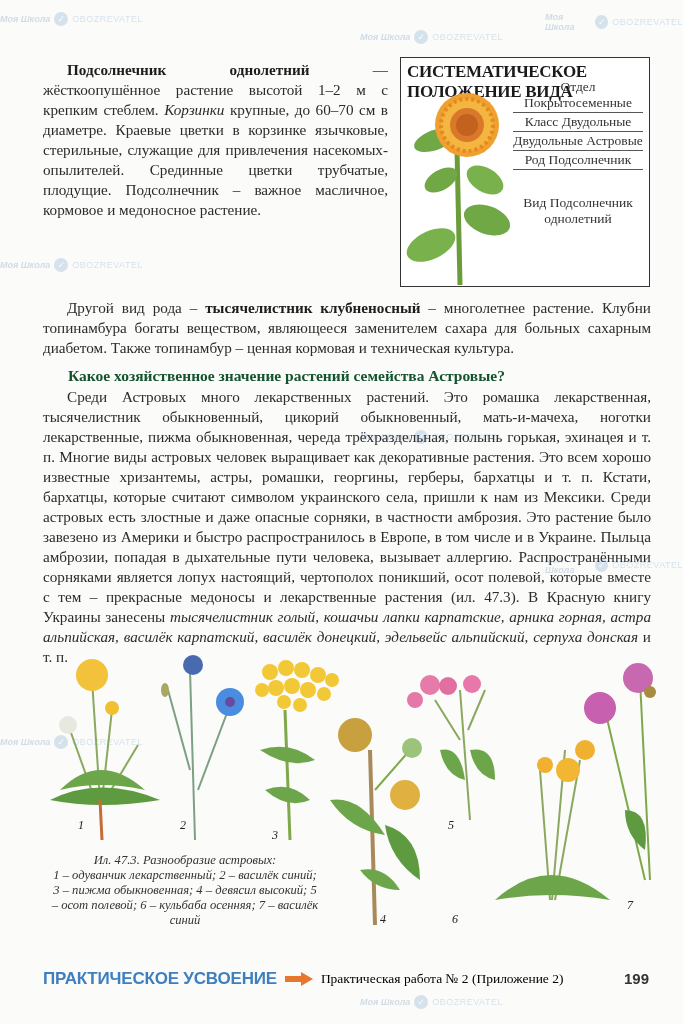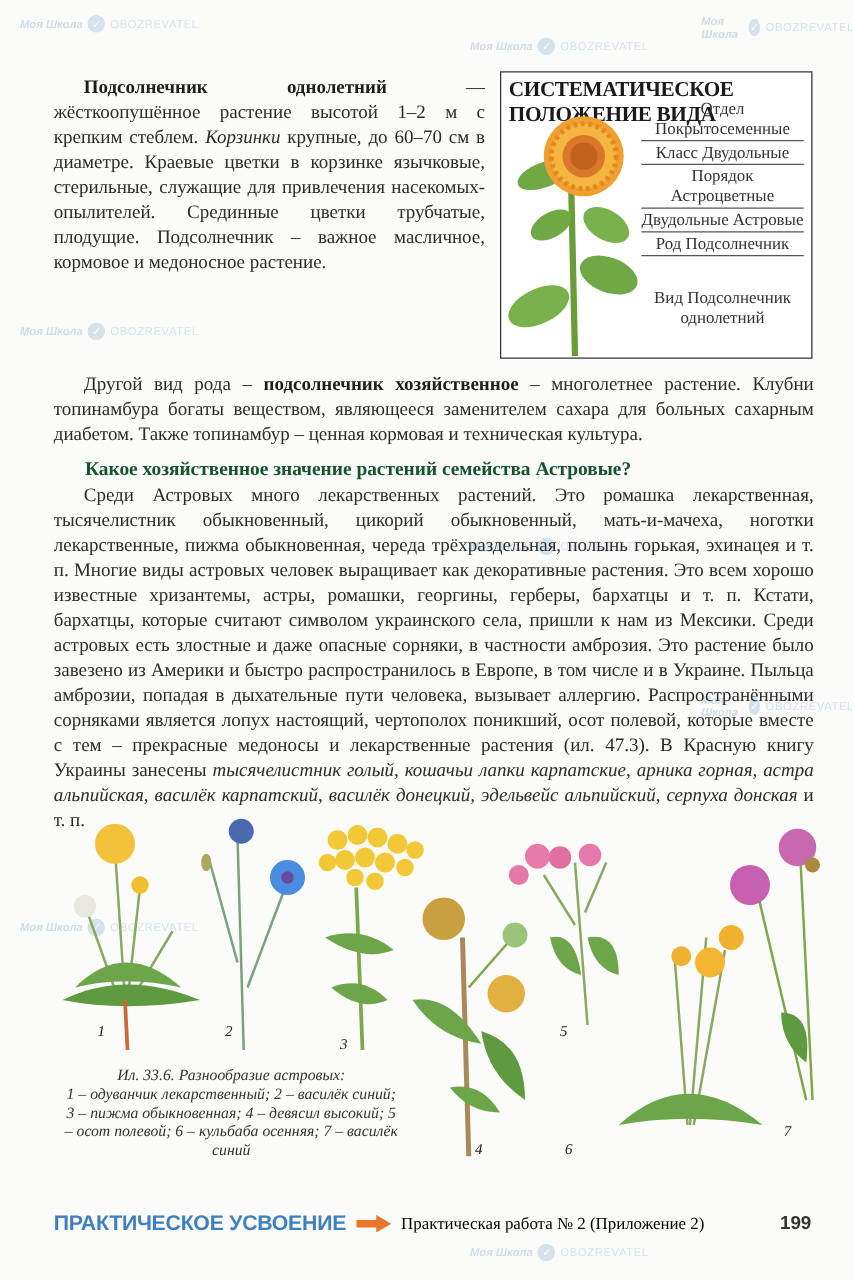--- a/index.html
+++ b/index.html
@@ -1,21 +1,21 @@
 <!DOCTYPE html>
 <html><head>
 <meta charset="utf-8">
 <style>
   html, body { margin:0; padding:0; }
   body {
     width:683px; height:1024px; position:relative; overflow:hidden;
     background:#fbfbf9; color:#2a2a2a;
     font-family:"DejaVu Serif", "Liberation Serif", serif;
   }
-  .wm { position:absolute; display:flex; align-items:center; gap:4px; opacity:0.35; pointer-events:none;padding-left:16px; }
+  .wm { position:absolute; display:flex; align-items:center; gap:4px; opacity:0.35; pointer-events:none; }
   .wm .ms { font-family:"Liberation Sans", sans-serif; font-style:italic; font-weight:bold; font-size:9px; color:#7fa3c4; }
   .wm .circ { width:14px; height:14px; border-radius:50%; background:#8fb3d4; color:#fff; font-size:9px; line-height:14px; text-align:center; font-family:"Liberation Sans", sans-serif; }
   .wm .oz { font-family:"Liberation Sans", sans-serif; font-size:9px; color:#8fb3d4; letter-spacing:0.5px; }
 
   .p { position:absolute; font-family:"Liberation Serif", serif; font-size:15.2px; line-height:20px; color:#2b2b2b; text-align:justify; }
   .p b { color:#1d1d1d; }
 
   #col-left { left:43px; top:60px; width:345px; }
   #sys-box { position:absolute; left:400px; top:57px; width:248px; height:228px; border:1.5px solid #333; background:#fff; }
   #sys-title { position:absolute; left:6px; top:4px; font-family:Liberation Serif, serif; font-weight:bold; font-size:17px; letter-spacing:-0.3px; color:#1a1a1a; }
@@ -100,29 +100,28 @@
     <g transform="translate(62 45)">
       <circle r="32" fill="#f0a030"></circle>
       <circle r="26" fill="#f4b640" stroke="#e38a1e" stroke-width="4" stroke-dasharray="3 3"></circle>
       <circle r="17" fill="#d9782a"></circle>
       <circle r="11" fill="#c2621f"></circle>
     </g>
   </svg>
   <div id="sys-list">
     <div class="sys-row">Отдел Покрытосеменные</div>
     <div class="sys-row">Класс Двудольные</div>
-    <div class="sys-row">Порядок Астроцветные</div>
     <div class="sys-row">Двудольные Астровые</div>
     <div class="sys-row">Род Подсолнечник</div>
     <div class="sys-row">Вид Подсолнечник однолетний</div>
   </div>
 </div>
 
 <div class="p" id="full-1">
-  <div style="text-indent:24px"><span>Другой вид рода – </span><b>подсолнечник хозяйственное</b><span> – многолетнее растение. Клубни топинамбура богаты  веществом, являющееся заменителем сахара для больных сахарным диабетом. Также топинамбур – ценная кормовая и техническая культура.</span></div>
+  <div style="text-indent:24px"><span>Другой вид рода – </span><b>тысячелистник клубненосный</b><span> – многолетнее растение. Клубни топинамбура богаты  веществом, являющееся заменителем сахара для больных сахарным диабетом. Также топинамбур – ценная кормовая и техническая культура.</span></div>
 </div>
 
 <div id="q-head">Какое хозяйственное значение растений семейства Астровые?</div>
 
 <div class="p" id="full-2">
   <div style="text-indent:24px"><span>Среди Астровых много лекарственных растений. Это ромашка лекарственная, тысячелистник обыкновенный, цикорий обыкновенный, мать-и-мачеха, ноготки лекарственные, пижма обыкновенная, череда трёхраздельная, полынь горькая, эхинацея и т. п. Многие виды астровых человек выращивает как декоративные растения. Это всем хорошо известные хризантемы, астры, ромашки, георгины, герберы, бархатцы и т. п. Кстати, бархатцы, которые считают символом украинского села, пришли к нам из Мексики. Среди астровых есть злостные и даже опасные сорняки, в частности амброзия. Это растение было завезено из Америки и быстро распространилось в Европе, в том числе и в Украине. Пыльца амброзии, попадая в дыхательные пути человека, вызывает аллергию. Распространёнными сорняками является лопух настоящий, чертополох поникший, осот полевой, которые вместе с тем – прекрасные медоносы и лекарственные растения (ил. 47.3). В Красную книгу Украины занесены </span><span class="i">тысячелистник голый, кошачьи лапки карпатские, арника горная, астра альпийская, василёк карпатский, василёк донецкий, эдельвейс альпийский, серпуха донская</span><span> и т. п.</span></div>
 </div>
 
 <div id="plates">
   <svg width="620" height="285" viewBox="0 0 620 285">
@@ -205,21 +204,21 @@
   <span class="num" style="left:38px;top:168px">1</span>
   <span class="num" style="left:140px;top:168px">2</span>
   <span class="num" style="left:232px;top:178px">3</span>
   <span class="num" style="left:340px;top:262px">4</span>
   <span class="num" style="left:408px;top:168px">5</span>
   <span class="num" style="left:412px;top:262px">6</span>
   <span class="num" style="left:587px;top:248px">7</span>
 </div>
 
 <div id="caption">
-  <div>Ил. 33.6. Разнообразие астровых:</div>
+  <div>Ил. 47.3. Разнообразие астровых:</div>
   <div>1 – одуванчик лекарственный; 2 – василёк синий; 3 – пижма обыкновенная; 4 – девясил высокий; 5 – осот полевой; 6 – кульбаба осенняя; 7 – василёк синий</div>
 </div>
 
 <div id="practice">
   <span id="practice-title">ПРАКТИЧЕСКОЕ УСВОЕНИЕ</span>
   <svg id="practice-arrow" viewBox="0 0 28 14">
     <path d="M0 4 H16 V0 L28 7 L16 14 V10 H0 Z" fill="#e8772e"></path>
   </svg>
   <span id="practice-link">Практическая работа № 2 (Приложение 2)</span>
 </div>

